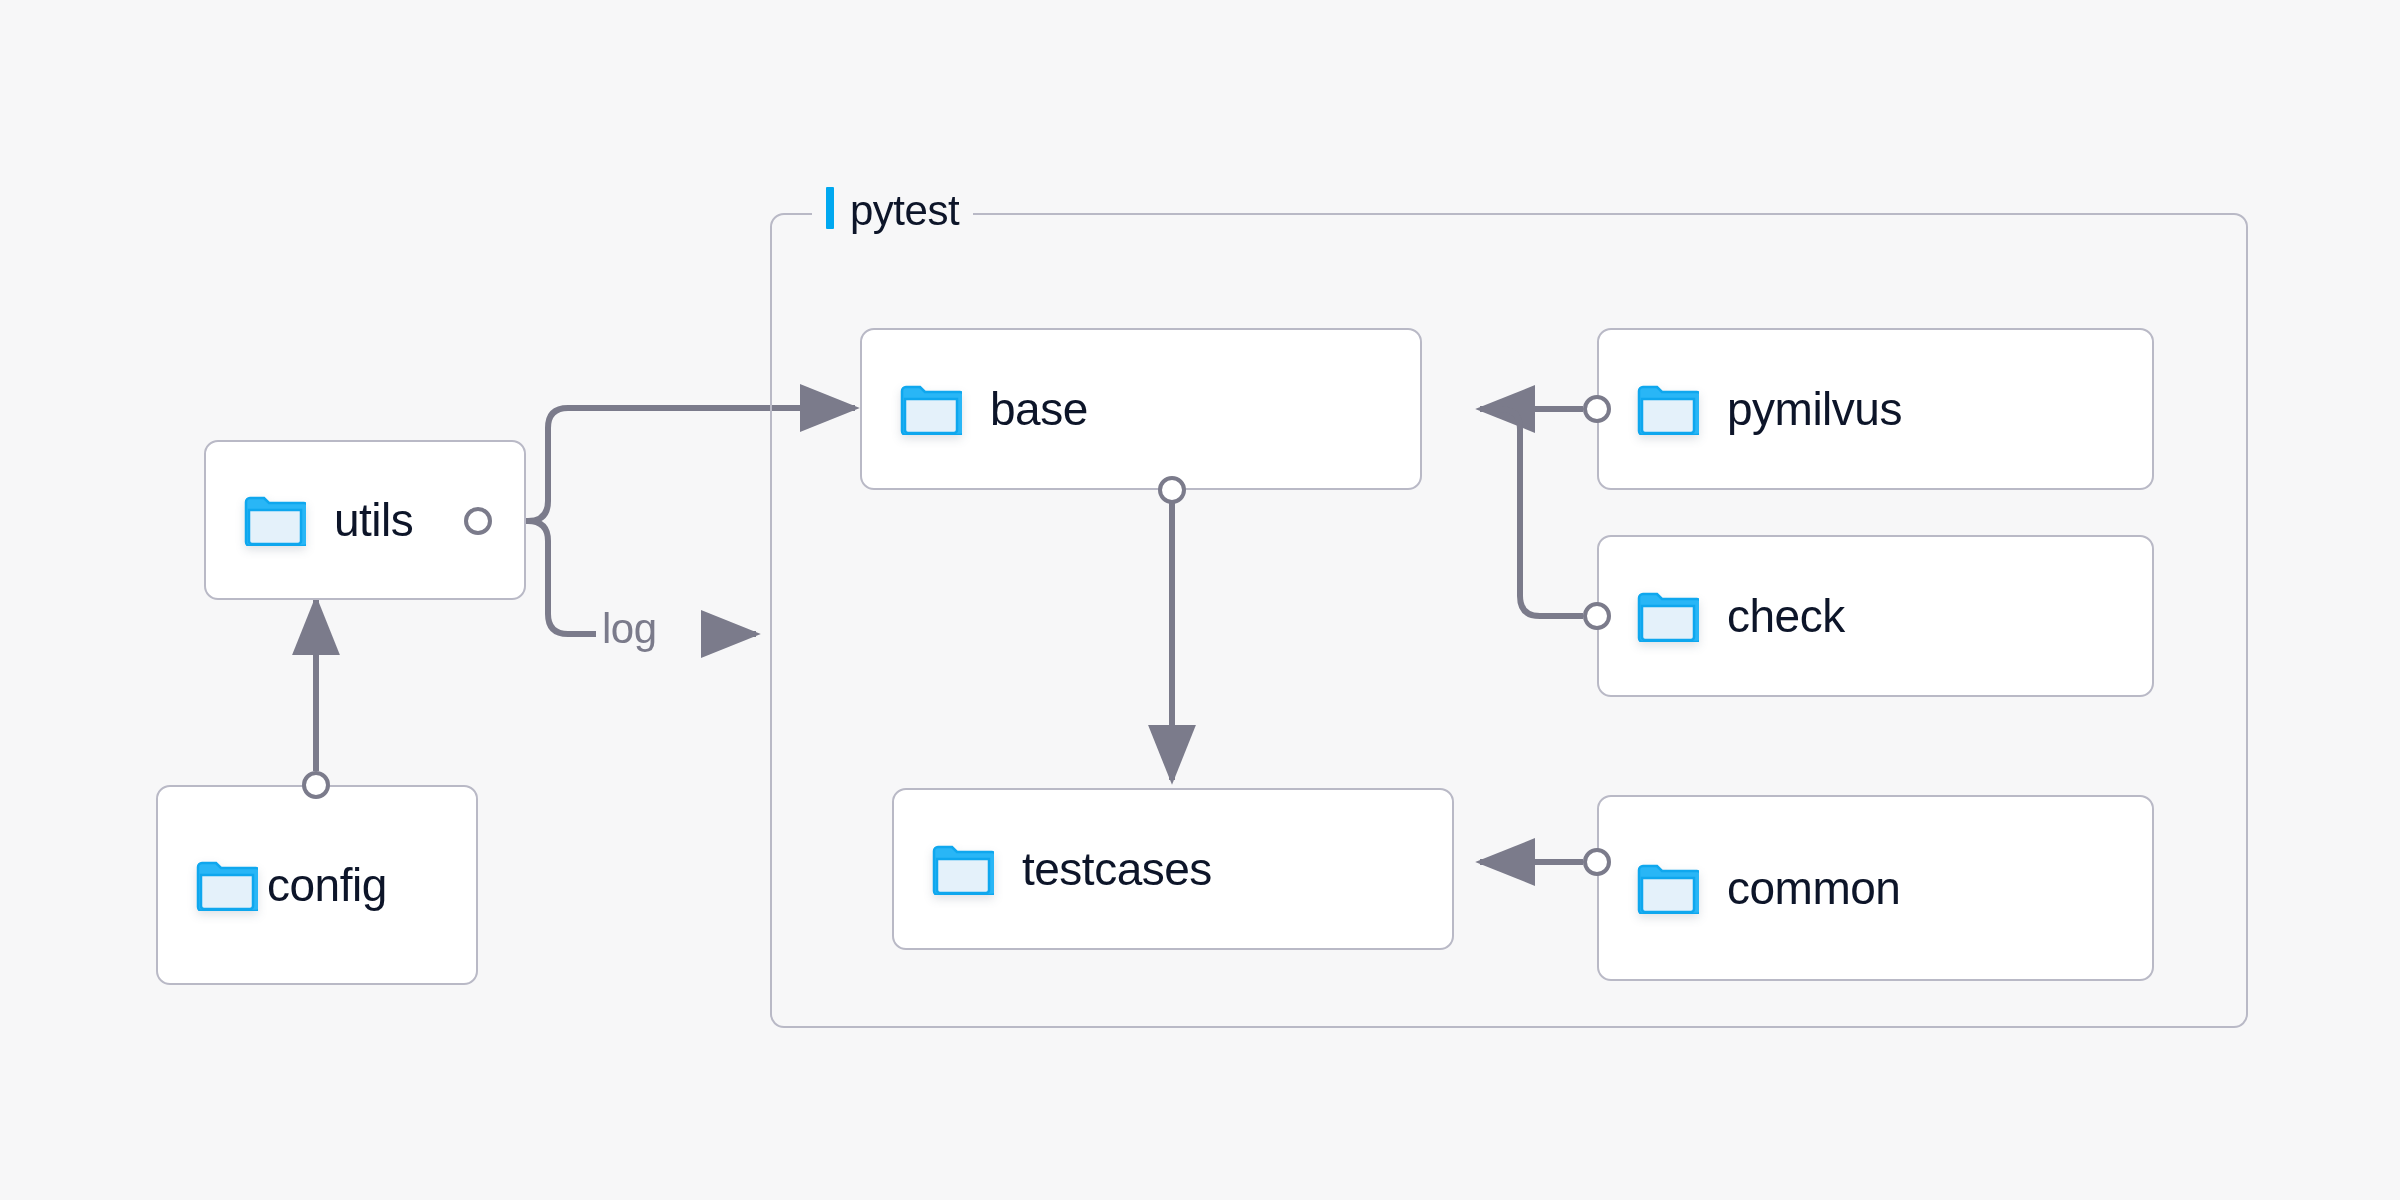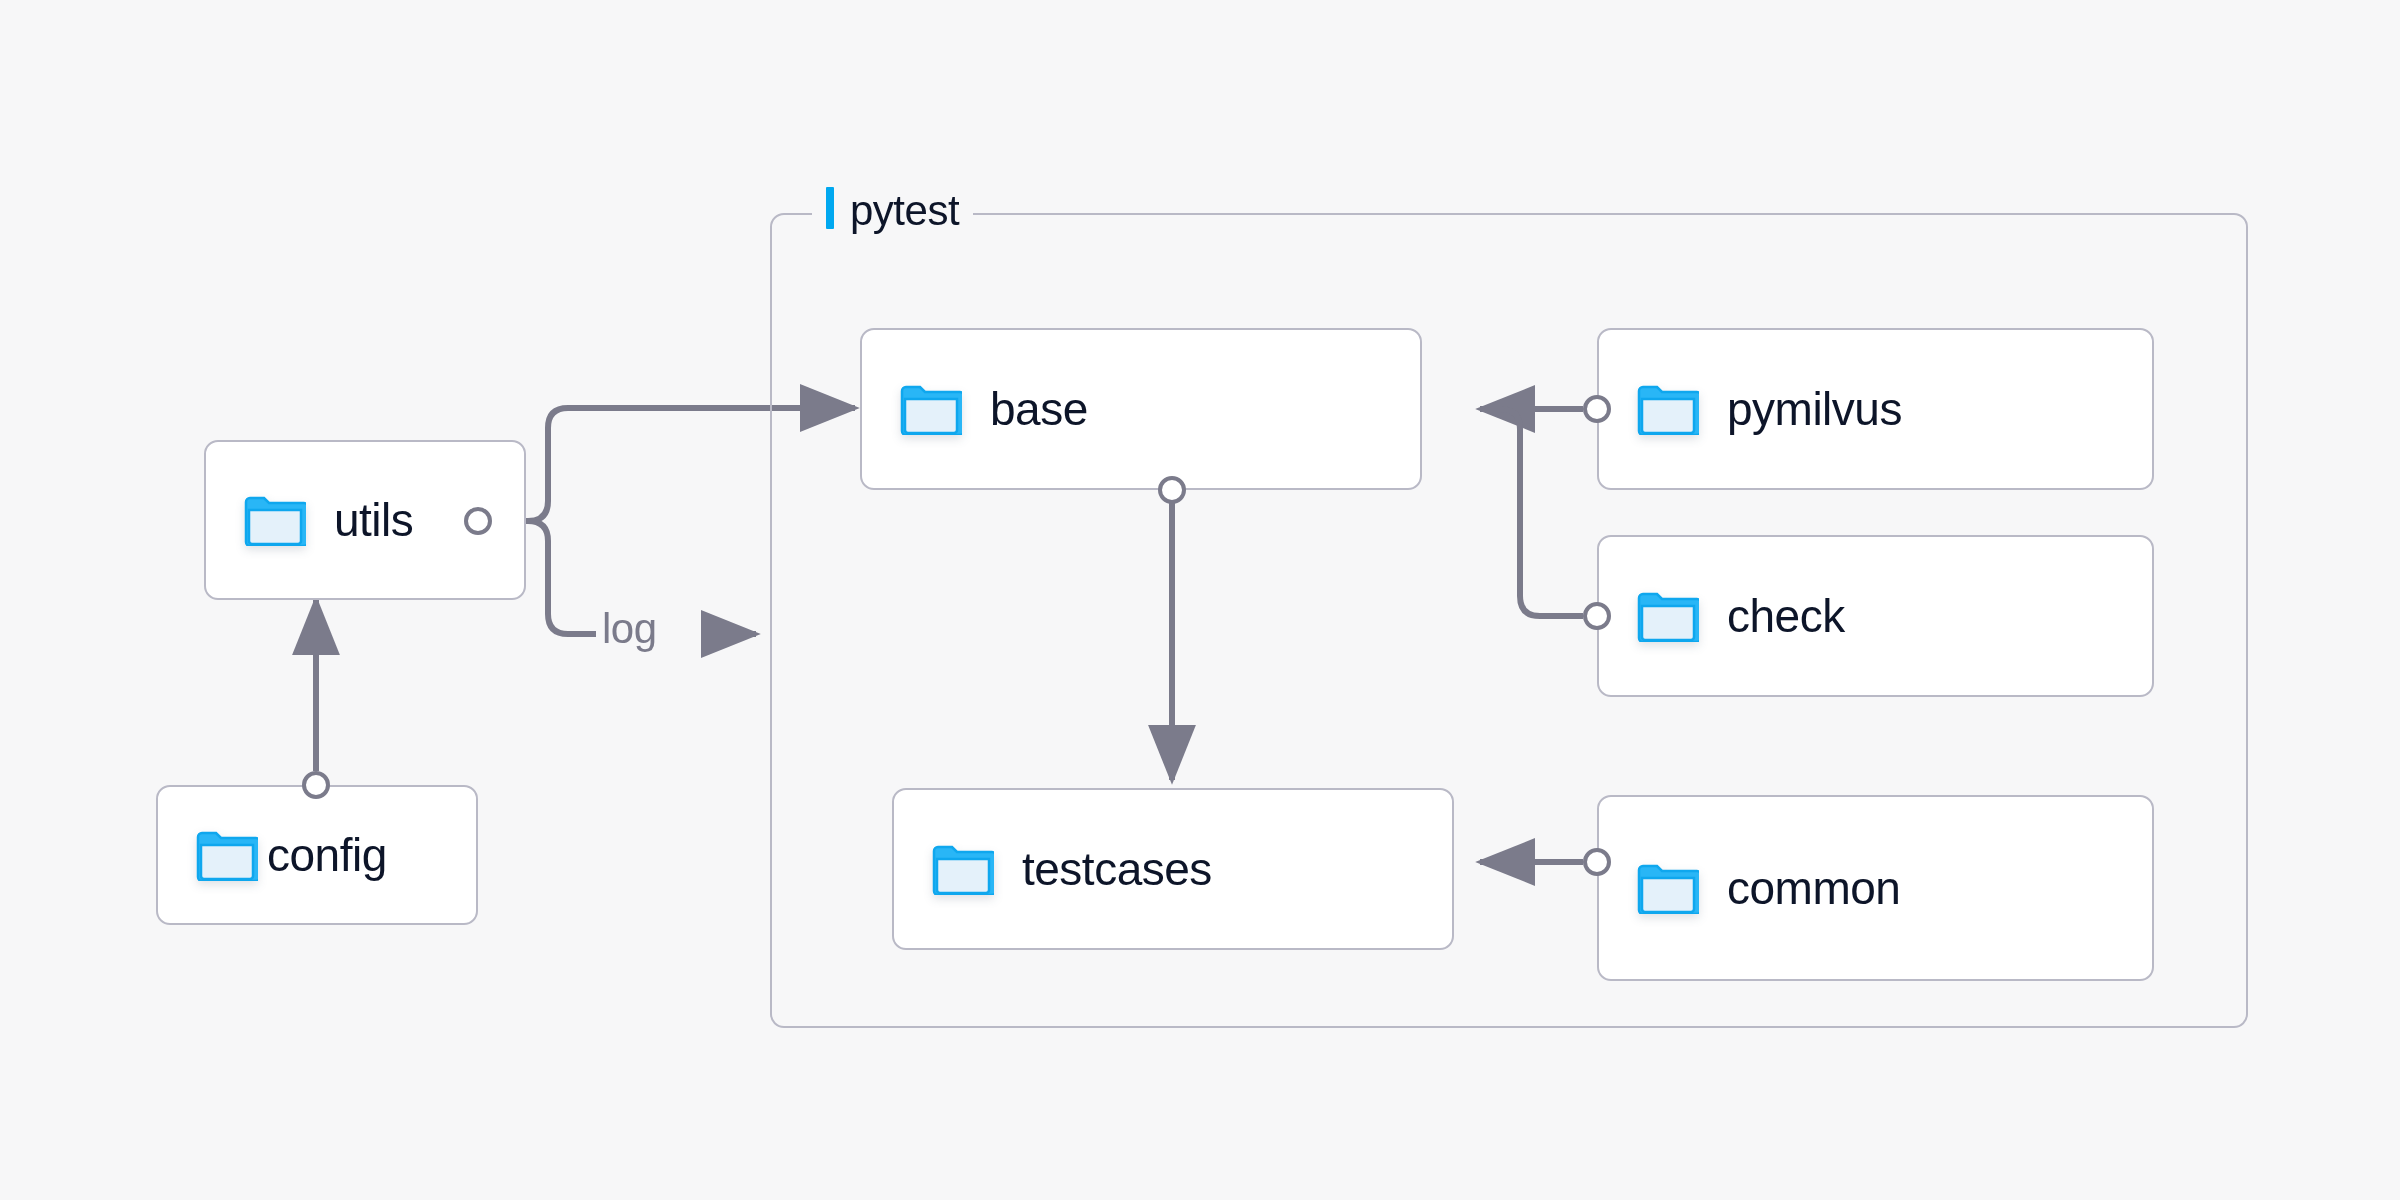--- a/index.html
+++ b/index.html
@@ -140,21 +140,21 @@
 
   <div class="node" style="left:156px; top:440px; width:322px; height:160px;margin-left:48px;">
     <svg class="folder-icon" viewBox="0 0 62 52">
       <path d="M2 8 a4 4 0 0 1 4 -4 h14 l5 5 h35 a4 4 0 0 1 4 4 v35 a4 4 0 0 1 -4 4 h-54 a4 4 0 0 1 -4 -4 Z" fill="#29b6f6" stroke="#0fa7ee" stroke-width="2.5"></path>
       <path d="M5 16 h52 v31 a3 3 0 0 1 -3 3 h-46 a3 3 0 0 1 -3 -3 Z" fill="#e4f1fa" stroke="#0fa7ee" stroke-width="2.5"></path>
     </svg>
     <span class="node-label">utils</span>
   </div>
   <div class="port" style="left:464px; top:507px;"></div>
 
-  <div class="node" style="left:156px; top:785px; width:322px; height:140px;gap:9px;">
+  <div class="node" style="left:156px; top:785px; width:322px; height:200px;gap:9px;">
     <svg class="folder-icon" viewBox="0 0 62 52">
       <path d="M2 8 a4 4 0 0 1 4 -4 h14 l5 5 h35 a4 4 0 0 1 4 4 v35 a4 4 0 0 1 -4 4 h-54 a4 4 0 0 1 -4 -4 Z" fill="#29b6f6" stroke="#0fa7ee" stroke-width="2.5"></path>
       <path d="M5 16 h52 v31 a3 3 0 0 1 -3 3 h-46 a3 3 0 0 1 -3 -3 Z" fill="#e4f1fa" stroke="#0fa7ee" stroke-width="2.5"></path>
     </svg>
     <span class="node-label">config</span>
   </div>
   <div class="port" style="left:302px; top:771px;"></div>
 
   <div class="node" style="left:860px; top:328px; width:562px; height:162px;">
     <svg class="folder-icon" viewBox="0 0 62 52">

